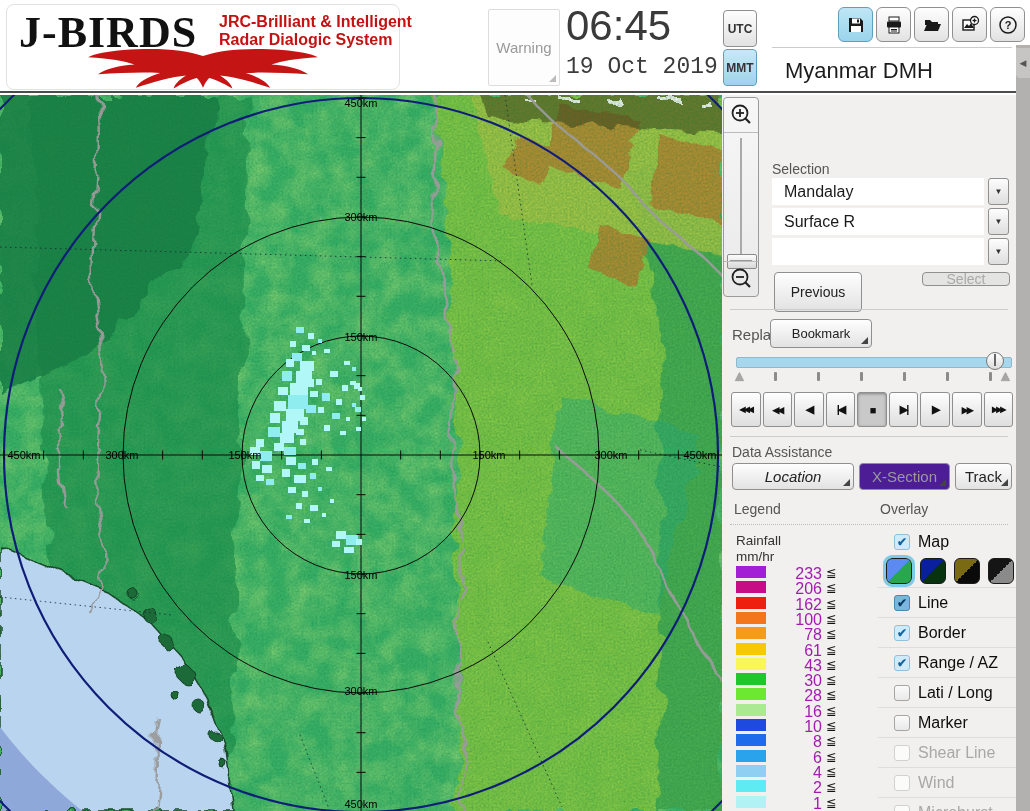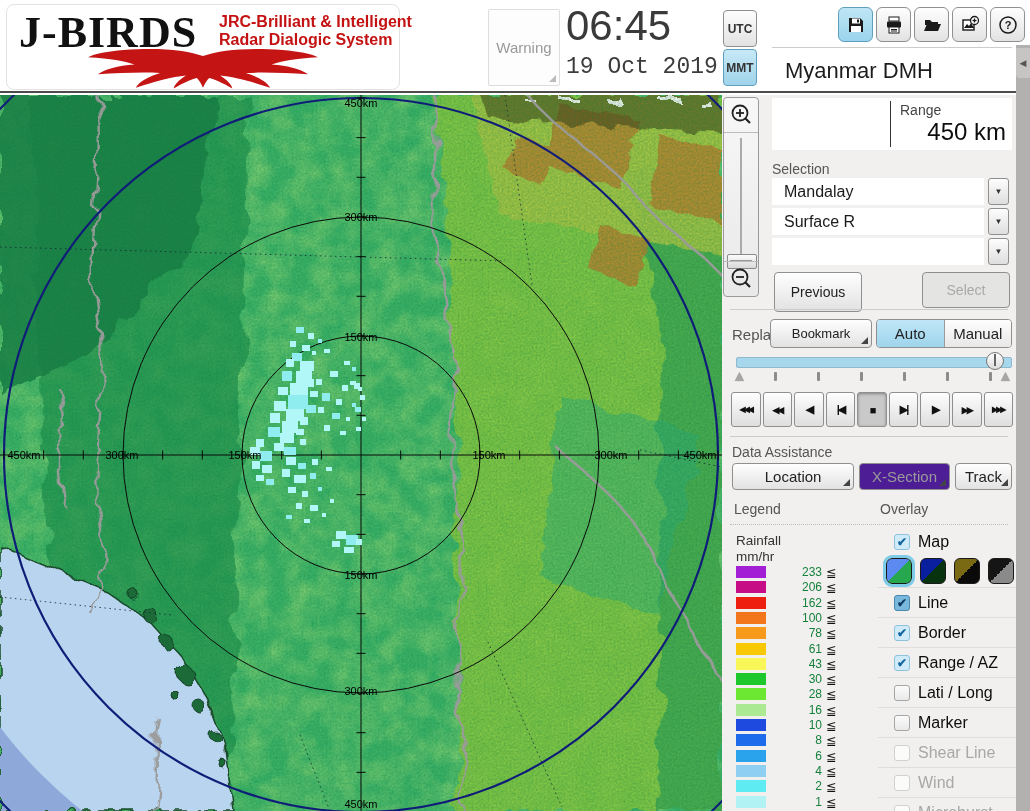--- a/index.html
+++ b/index.html
@@ -87,21 +87,21 @@
   .pb.pressed{background:#c9c9c9;box-shadow:inset 0 1px 3px rgba(0,0,0,.35);}
   .pb span{letter-spacing:-2px;font-weight:bold;}
   .da-row{position:absolute;left:10px;top:368px;width:280px;display:flex;gap:5px;}
   .da-row .dab{position:relative;height:27px;border:1px solid #8f8f8f;border-radius:4px;font-size:15px;
                display:flex;align-items:center;justify-content:center;background:linear-gradient(#fefefe,#e2e2e2);color:#222;box-sizing:border-box;}
   .dab.disabled{background:#4c1d95;color:#9a9a9a;}
   
   .legend-rows{position:absolute;left:14px;top:470px;width:130px;}
   .legend-row{position:absolute;left:0;height:15px;width:130px;}
   .lg-swatch{position:absolute;left:0;top:1px;width:30px;height:12px;}
-  .lg-val{position:absolute;left:38px;top:0;width:48px;text-align:right;font-size:12px;color:#15803d;}
+  .lg-val{position:absolute;left:38px;top:0;width:48px;text-align:right;font-size:16px;color:#a21caf;}
   .lg-suf{position:absolute;left:90px;top:0;font-size:12.5px;color:#111;}
   
   .ov-col{position:absolute;left:156px;top:434px;width:138px;}
   .ov-row{position:relative;height:29px;display:flex;align-items:center;border-top:1px solid #dedddc;}
   .ov-row.first{border-top:none;height:26px;}
   .ov-row.swrow{height:32px;border-top:none;}
   .cb{width:16px;height:16px;border:1px solid #a5a5a5;border-radius:3px;margin-left:16px;
       background:linear-gradient(#fbfbfb,#e9e9e9);display:flex;align-items:center;justify-content:center;
       font-size:12px;box-sizing:border-box;}
   .cb.checked{background:#cfeaf8;border-color:#8fc2da;color:#15659f;font-weight:bold;}
@@ -427,25 +427,20 @@
       <svg width="24" height="24" viewBox="0 0 24 24">
         <circle cx="11" cy="10" r="7.5" fill="none" stroke="#222" stroke-width="1.8"></circle>
         <line x1="7" y1="10" x2="15" y2="10" stroke="#222" stroke-width="1.8"></line>
         <line x1="16.5" y1="15.5" x2="21" y2="20" stroke="#222" stroke-width="2.2"></line>
       </svg>
     </div>
   </div>
 
   <div class="panel">
 
-    <div class="range-box">
-      <div class="range-div"></div>
-      <div class="range-lbl">Range</div>
-      <div class="range-val">450 km</div>
-    </div>
 
     <div class="lbl" style="left:50px;top:66px;">Selection</div>
 
     <div class="dd-field" style="top:83px;">
       <span>Mandalay</span>
     </div>
     <div class="dd-btn" style="top:83px;">
         <span>▼</span>
       </div>
 
@@ -459,38 +454,30 @@
     <div class="dd-field" style="top:143px;">
       <span></span>
     </div>
     <div class="dd-btn" style="top:143px;">
         <span>▼</span>
       </div>
 
     <div class="btn" style="left:52px;top:177px;width:88px;height:40px;">
       <span>Previous</span>
     </div>
-    <div class="btn disabled" style="left:200px;top:177px;width:88px;height:36px;">
+    <div class="btn disabled" style="left:200px;top:177px;width:88px;height:14px;">
       <span>Select</span>
     </div>
 
     <div class="sep" style="top:214px;"></div>
 
     <div class="lbl" style="left:10px;top:231px;font-size:15px;">Replay</div>
     <div class="btn" style="left:48px;top:224px;width:102px;height:29px;font-size:13px;">
       <span>Bookmark</span>
       <span class="corner"></span>
-    </div>
-    <div class="seg">
-      <div class="sel">
-          <span>Auto</span>
-        </div>
-      <div>
-          <span>Manual</span>
-        </div>
     </div>
 
     <div class="slider-track"></div>
     <div class="slider-handle"></div>
     <div class="endtri" style="left:10px;">▲</div>
     <div class="endtri" style="left:276px;">▲</div>
     <div id="tickrow"></div>
 
     <div class="pbrow" id="pbrow">
         <div class="pb">
@@ -519,21 +506,21 @@
         </div>
         <div class="pb">
           <span style="font-size: 8px;">▶▶▶</span>
         </div>
       </div>
 
     <div class="sep" style="top:341px;"></div>
 
     <div class="lbl" style="left:10px;top:349px;">Data Assistance</div>
     <div class="da-row">
-      <div class="dab" style="width:124px;">
+      <div class="dab" style="width:124px;font-style:italic;">
         <span>Location</span>
         <span class="corner"></span>
       </div>
       <div class="dab disabled" style="width:92px;">
         <span>X-Section</span>
         <span class="corner"></span>
       </div>
       <div class="dab" style="width:58px;">
         <span>Track</span>
         <span class="corner"></span>

